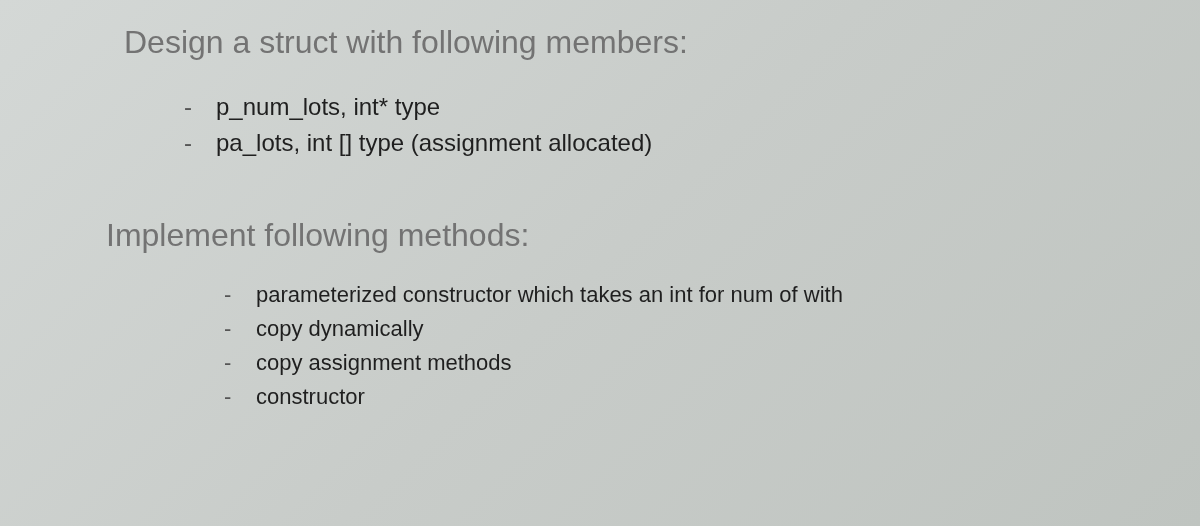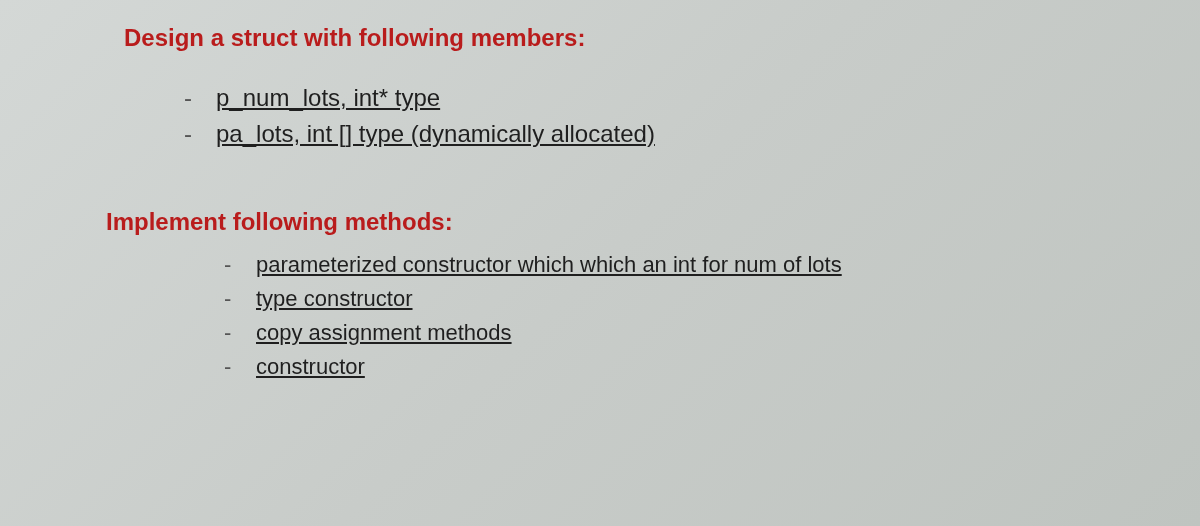--- a/index.html
+++ b/index.html
@@ -10,84 +10,83 @@
     body {
       width: 1200px;
       height: 526px;
       background: linear-gradient(135deg, #d4d8d6 0%, #c8ccc9 50%, #bfc4c0 100%);
       font-family: -apple-system, BlinkMacSystemFont, "Segoe UI", Arial, sans-serif;
       color: #2a2a2a;
       padding: 24px 0 0 124px;
       overflow: hidden;
     }
     .heading {
-      font-size: 24px;
-      font-weight: 700;
+      font-size: 32px;
+      font-weight: 400;
       margin-bottom: 28px;
-      color: #b91c1c;
+      color: #737373;
     }
     .list {
       margin-left: 60px;
       margin-bottom: 56px;
     }
     .list-item {
       display: flex;
       align-items: baseline;
       font-size: 24px;
       line-height: 1.5;
       color: #1f1f1f;
     }
     .bullet {
       width: 32px;
       flex-shrink: 0;
       color: #555;
       font-weight: 400;
     }
     .list-text {
       flex: 1;
-      text-decoration: underline;
     }
     .list2 {
       margin-left: 100px;
     }
     .list2 .list-item {
       font-size: 22px;
       line-height: 1.55;
     }
     .second-heading {
       margin-left: -18px;
-      margin-bottom: 12px;
+      margin-bottom: 24px;
     }
   </style>
 </head>
 <body>
 
 <div class="heading">Design a struct with following members:</div>
 
 <div class="list">
   <div class="list-item">
     <span class="bullet">-</span>
     <span class="list-text">p_num_lots, int* type</span>
   </div>
   <div class="list-item">
     <span class="bullet">-</span>
-    <span class="list-text">pa_lots, int [] type (dynamically allocated)</span>
+    <span class="list-text">pa_lots, int [] type (assignment allocated)</span>
   </div>
 </div>
 
 <div class="heading second-heading">Implement following methods:</div>
 
 <div class="list list2">
   <div class="list-item">
     <span class="bullet">-</span>
-    <span class="list-text">parameterized constructor which which an int for num of lots</span>
+    <span class="list-text">parameterized constructor which takes an int for num of with</span>
   </div>
   <div class="list-item">
     <span class="bullet">-</span>
-    <span class="list-text">type constructor</span>
+    <span class="list-text">copy dynamically</span>
   </div>
   <div class="list-item">
     <span class="bullet">-</span>
     <span class="list-text">copy assignment methods</span>
   </div>
   <div class="list-item">
     <span class="bullet">-</span>
     <span class="list-text">constructor</span>
   </div>
 </div>

